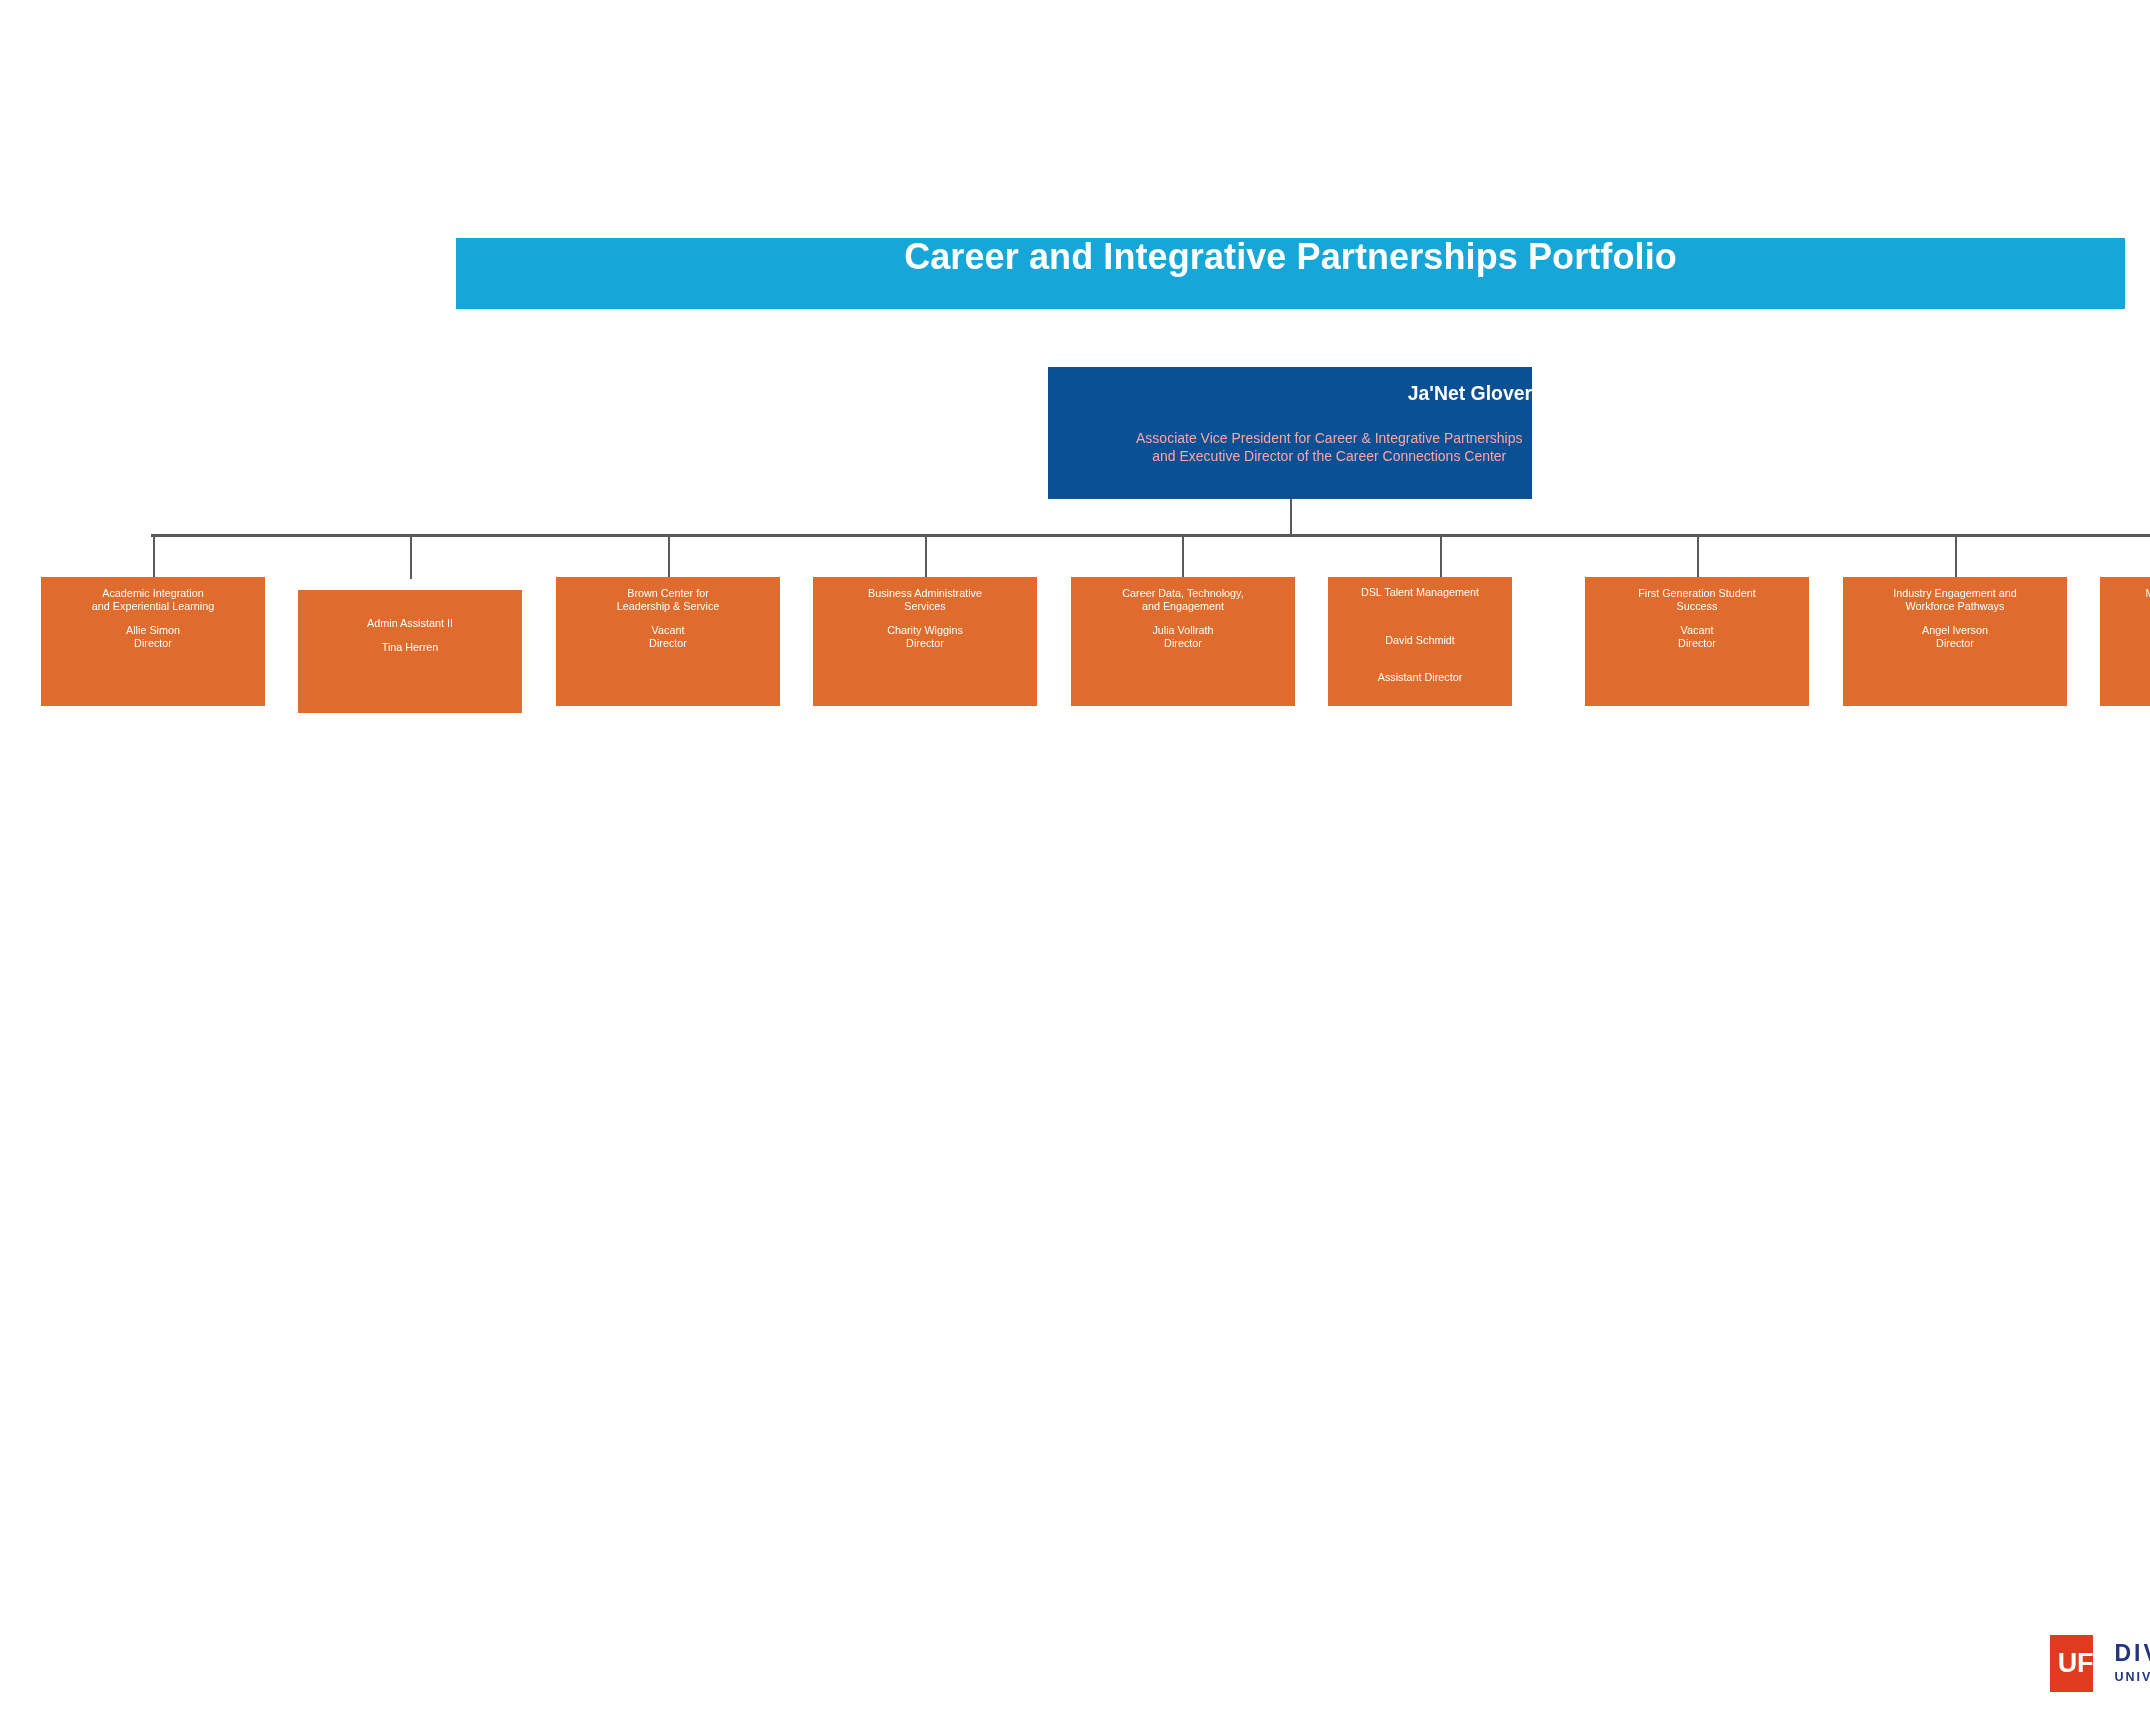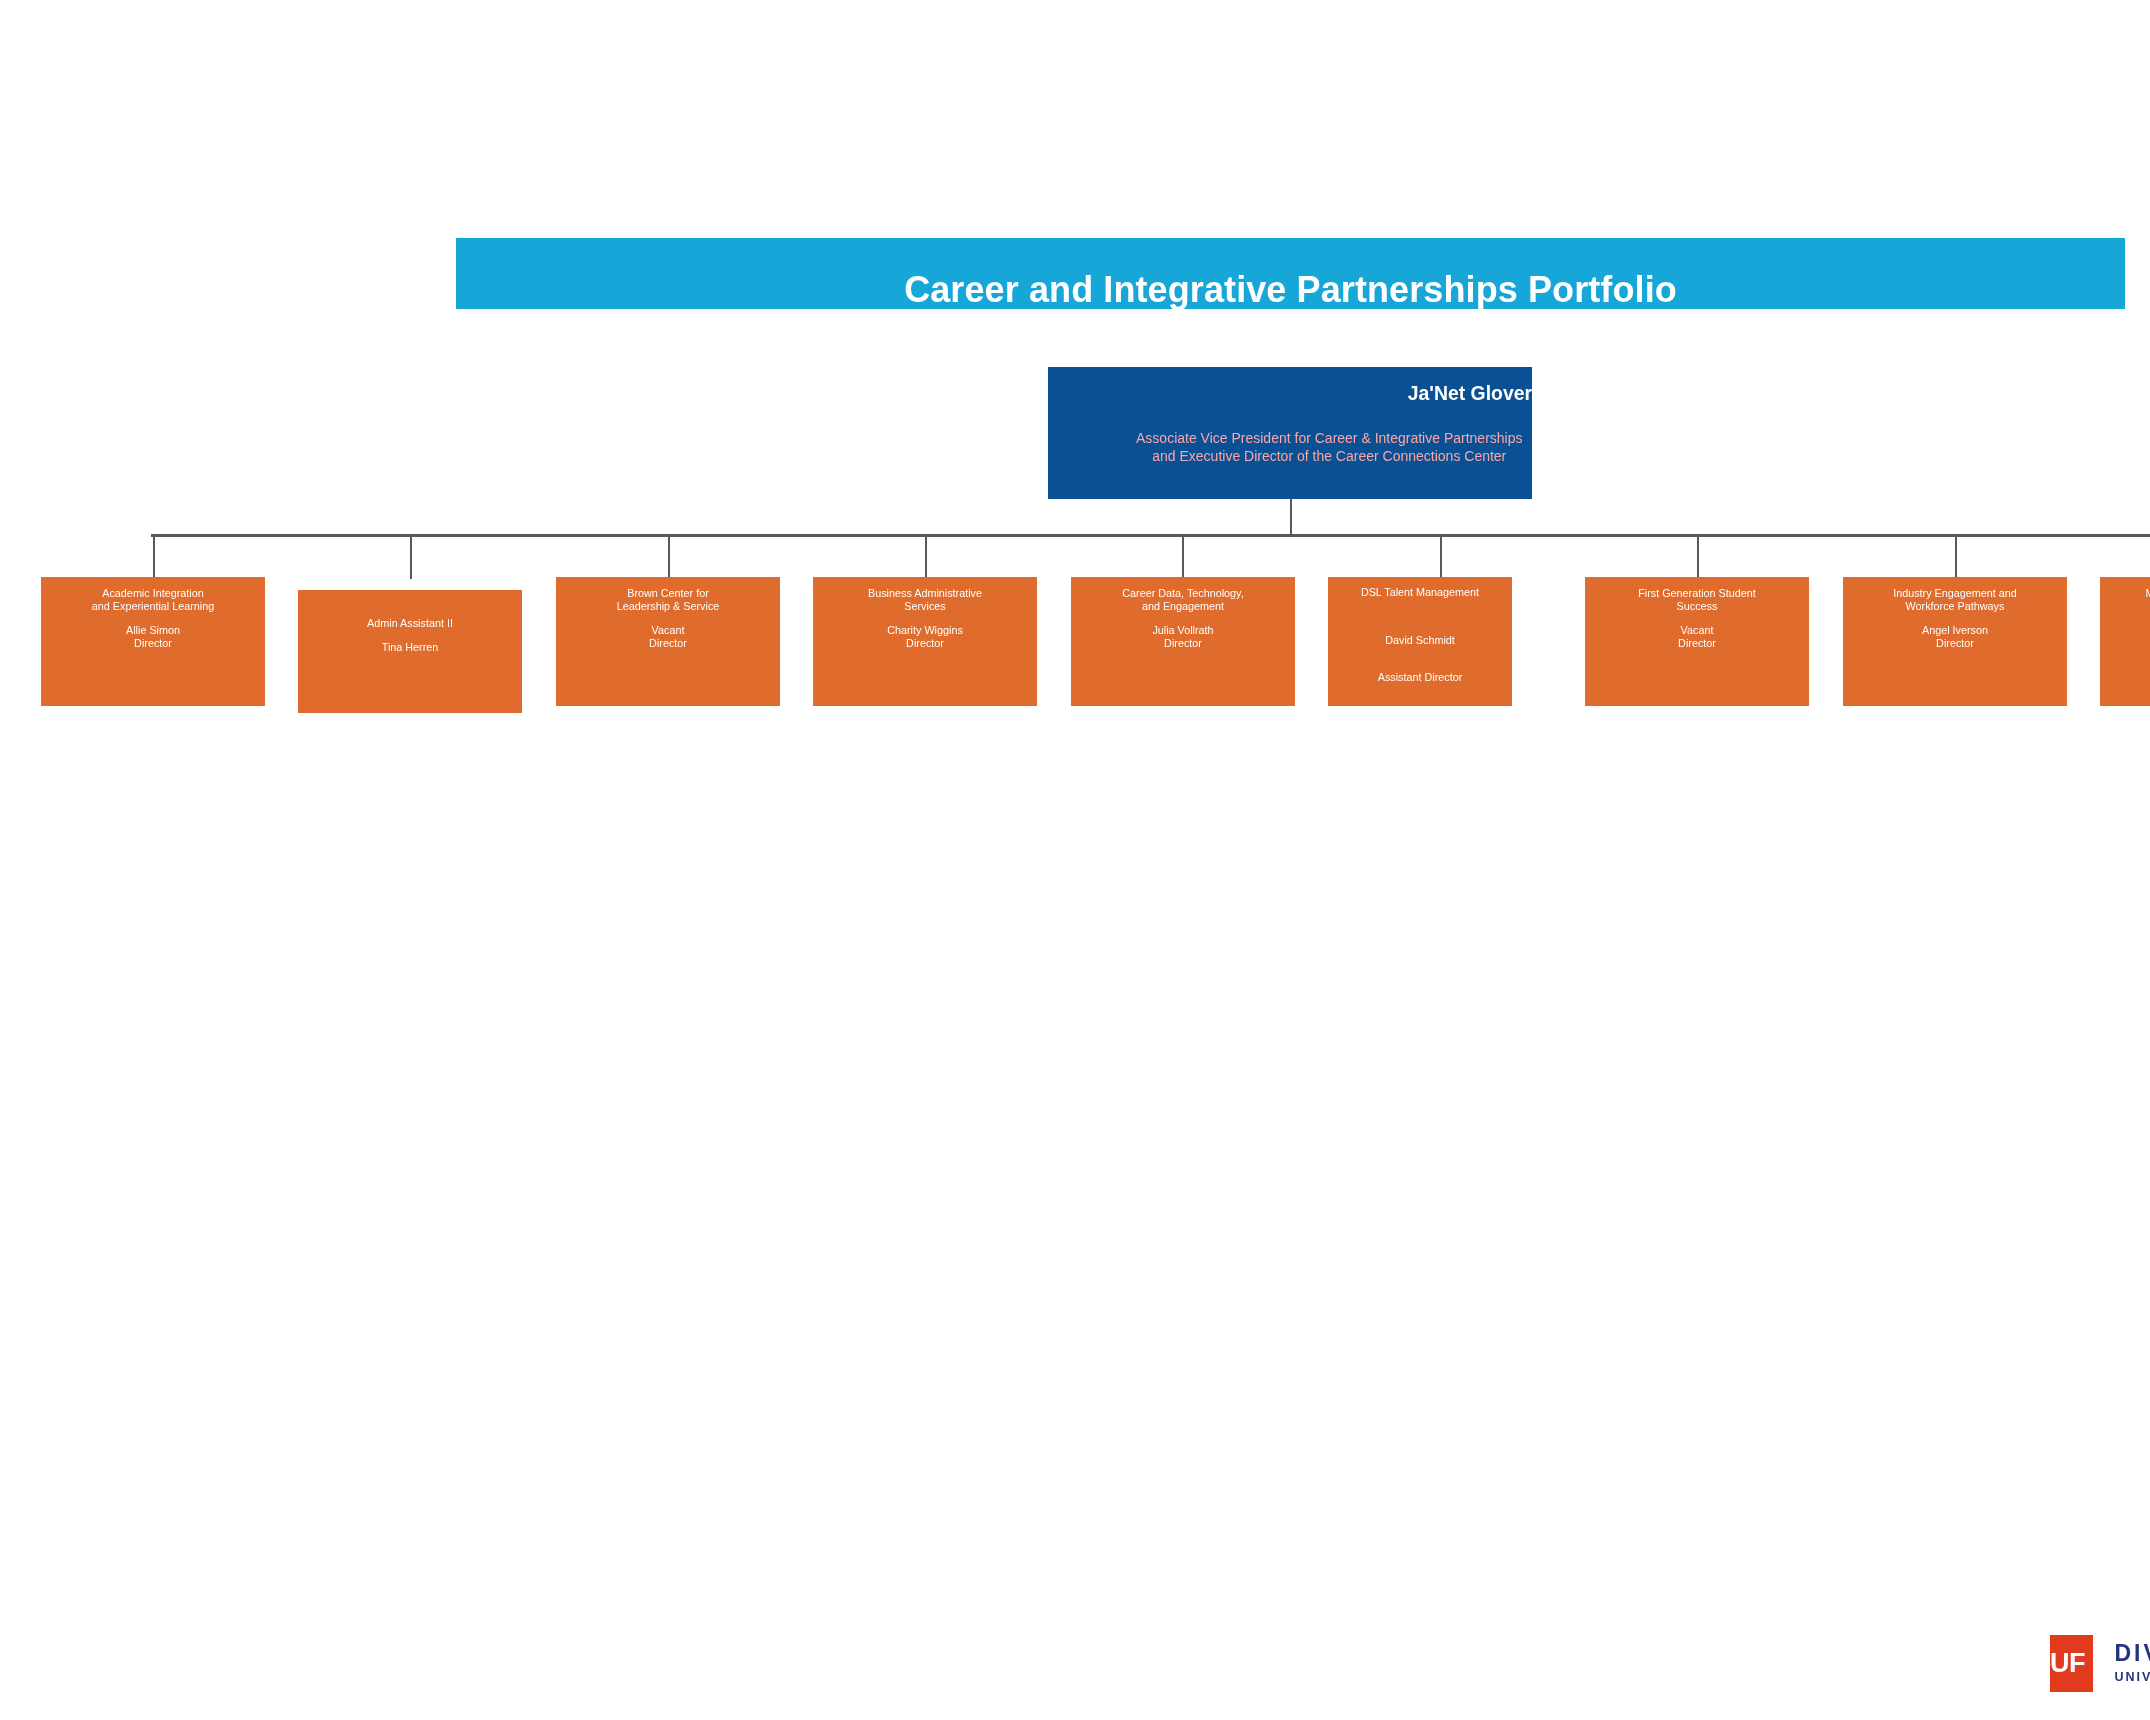--- a/index.html
+++ b/index.html
@@ -21,21 +21,21 @@
 
   
   #title-banner {
     position: absolute;
     left: 456px;
     top: 238px;
     width: 1669px;
     height: 71px;
     background: #16a7d8;
     display: flex;
-    align-items: flex-end;
+    align-items: flex-start;
     justify-content: center;
   }
   #title-banner .title-text {
     color: #ffffff;
     font-size: 36px;
     font-weight: bold;
     letter-spacing: 0.1px;
     text-align: center;
     line-height: 1.05;
   }
@@ -125,21 +125,21 @@
     top: 1635px;
     display: flex;
     align-items: flex-start;
   }
   #uf-logo .uf-mark {
     width: 43px;
     height: 57px;
     background: #e03a1f;
     display: flex;
     align-items: center;
-    justify-content: flex-start;
+    justify-content: flex-end;
     flex: 0 0 auto;
   }
   #uf-logo .uf-mark-text {
     color: #ffffff;
     font-size: 27px;
     font-weight: bold;
     letter-spacing: -0.4px;
     line-height: 1;
   }
   #uf-logo .uf-words {

